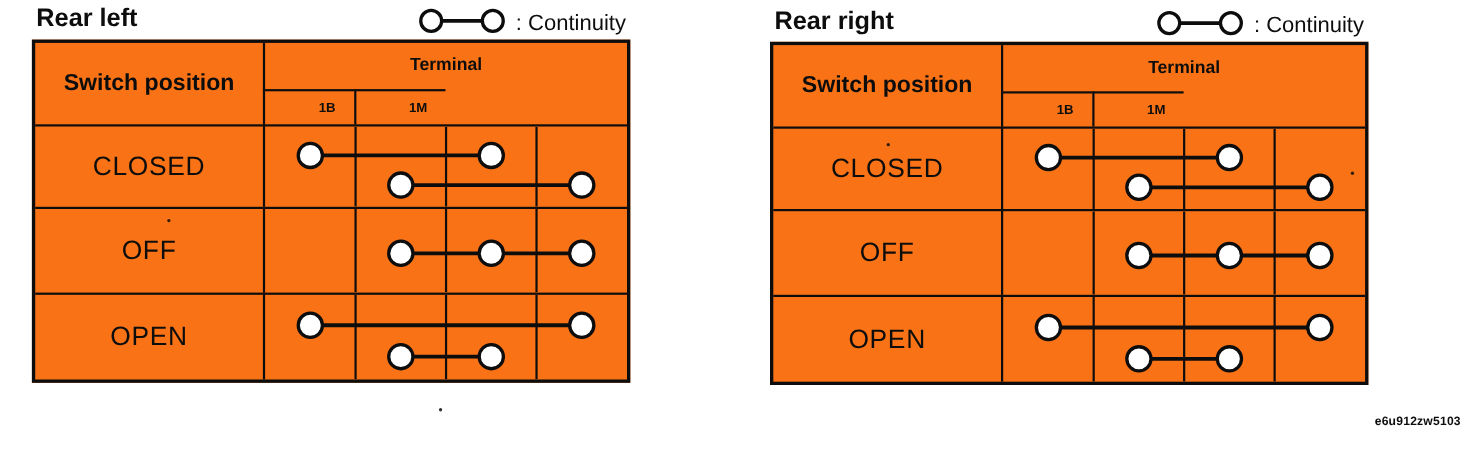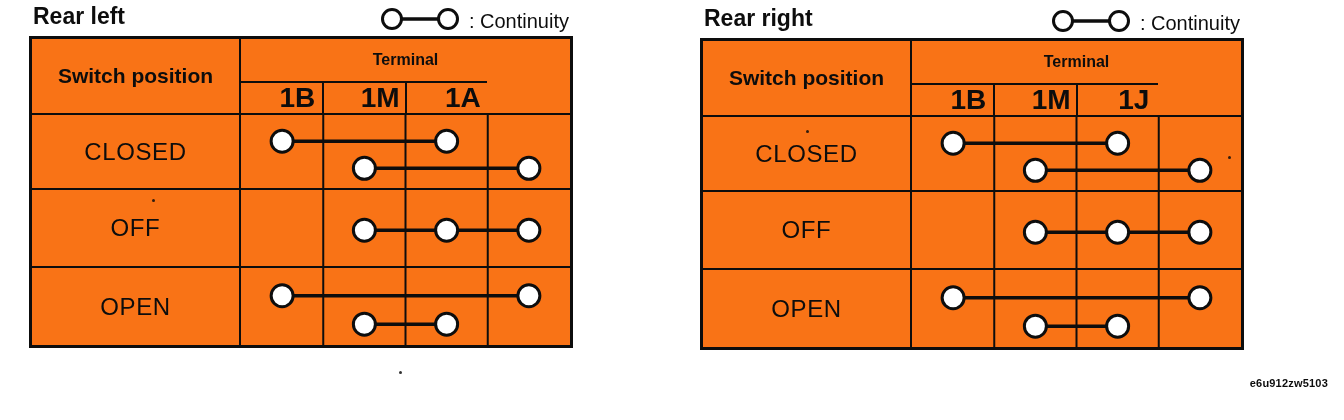--- a/index.html
+++ b/index.html
@@ -50,21 +50,21 @@
     justify-content: center;
     border-left: 2px solid var(--ink);
     border-top: 2px solid var(--ink);
     overflow: hidden;
   }
   .no-left { border-left: none; }
   .no-top  { border-top: none; }
 
   .sw-header   { grid-column: 1; grid-row: 1 / 3; font-size: 21px; font-weight: 700; }
   .term-header { grid-column: 2 / 6; grid-row: 1; font-size: 16px; font-weight: 700; }
-  .term-label  { font-size: 28px; font-weight: 700; padding-left: 32px; }
+  .term-label  { font-size: 12px; font-weight: 700; padding-left: 32px; }
   .row-label   { grid-column: 1; font-size: 24px; font-weight: 400; letter-spacing: 0.6px; }
   .diag-cell   { grid-column: 2 / 6; padding: 0; }
   .diag-cell svg { display: block; width: 100%; height: 100%; }
 
   .doc-code {
     position: absolute;
     top: 377px;
     right: 16px;
     font-size: 11px;
     font-weight: 700;
@@ -91,21 +91,20 @@
         <circle cx="68" cy="14" r="9.5" fill="#ffffff" stroke="#0d0d0d" stroke-width="3"></circle>
       </svg>
       <span class="legend-text">: Continuity</span>
     </div>
   </div>
   <div class="ctable">
     <div class="cell sw-header no-left no-top">Switch position</div>
     <div class="cell term-header no-top">Terminal</div>
     <div class="cell term-label">1B</div>
     <div class="cell term-label">1M</div>
-    <div class="cell term-label">1A</div>
 
     <div class="cell row-label no-left">CLOSED</div>
     <div class="cell diag-cell">
         <svg viewBox="0 0 329 73">
           <line x1="82.25" y1="0" x2="82.25" y2="73" stroke="#0d0d0d" stroke-width="2"></line>
           <line x1="164.5" y1="0" x2="164.5" y2="73" stroke="#0d0d0d" stroke-width="2"></line>
           <line x1="246.75" y1="0" x2="246.75" y2="73" stroke="#0d0d0d" stroke-width="2"></line>
           <line x1="41.125" y1="26.279999999999998" x2="205.625" y2="26.279999999999998" stroke="#0d0d0d" stroke-width="3.5"></line>
           <circle cx="41.125" cy="26.279999999999998" r="11" fill="#ffffff" stroke="#0d0d0d" stroke-width="3"></circle>
           <circle cx="205.625" cy="26.279999999999998" r="11" fill="#ffffff" stroke="#0d0d0d" stroke-width="3"></circle>
@@ -155,21 +154,20 @@
         <circle cx="68" cy="14" r="9.5" fill="#ffffff" stroke="#0d0d0d" stroke-width="3"></circle>
       </svg>
       <span class="legend-text">: Continuity</span>
     </div>
   </div>
   <div class="ctable">
     <div class="cell sw-header no-left no-top">Switch position</div>
     <div class="cell term-header no-top">Terminal</div>
     <div class="cell term-label">1B</div>
     <div class="cell term-label">1M</div>
-    <div class="cell term-label">1J</div>
 
     <div class="cell row-label no-left">CLOSED</div>
     <div class="cell diag-cell">
         <svg viewBox="0 0 329 73">
           <line x1="82.25" y1="0" x2="82.25" y2="73" stroke="#0d0d0d" stroke-width="2"></line>
           <line x1="164.5" y1="0" x2="164.5" y2="73" stroke="#0d0d0d" stroke-width="2"></line>
           <line x1="246.75" y1="0" x2="246.75" y2="73" stroke="#0d0d0d" stroke-width="2"></line>
           <line x1="41.125" y1="26.279999999999998" x2="205.625" y2="26.279999999999998" stroke="#0d0d0d" stroke-width="3.5"></line>
           <circle cx="41.125" cy="26.279999999999998" r="11" fill="#ffffff" stroke="#0d0d0d" stroke-width="3"></circle>
           <circle cx="205.625" cy="26.279999999999998" r="11" fill="#ffffff" stroke="#0d0d0d" stroke-width="3"></circle>

